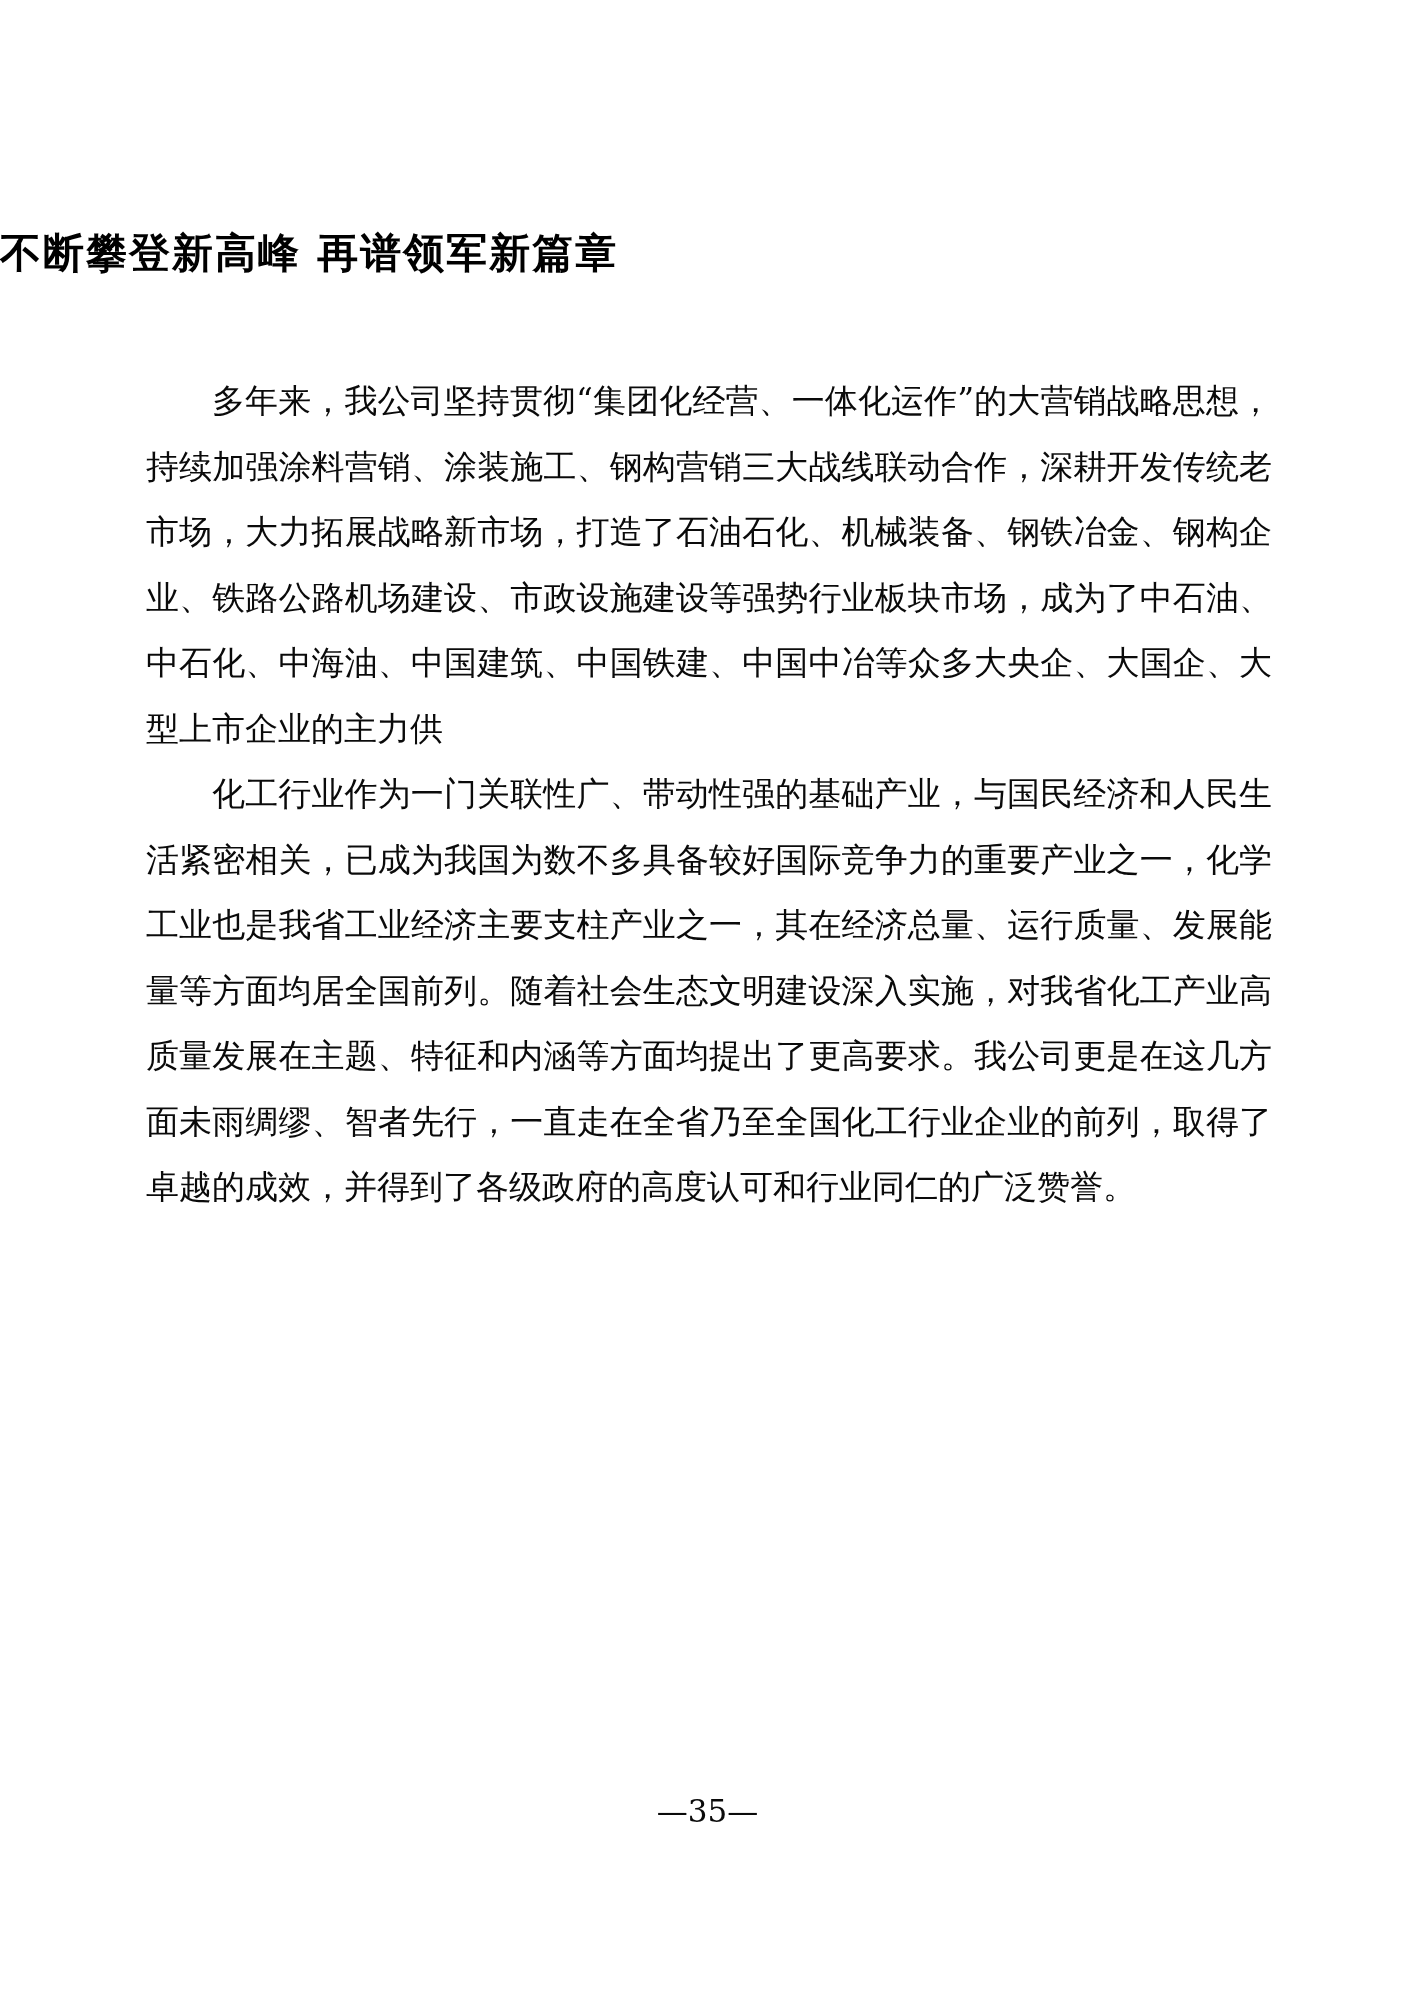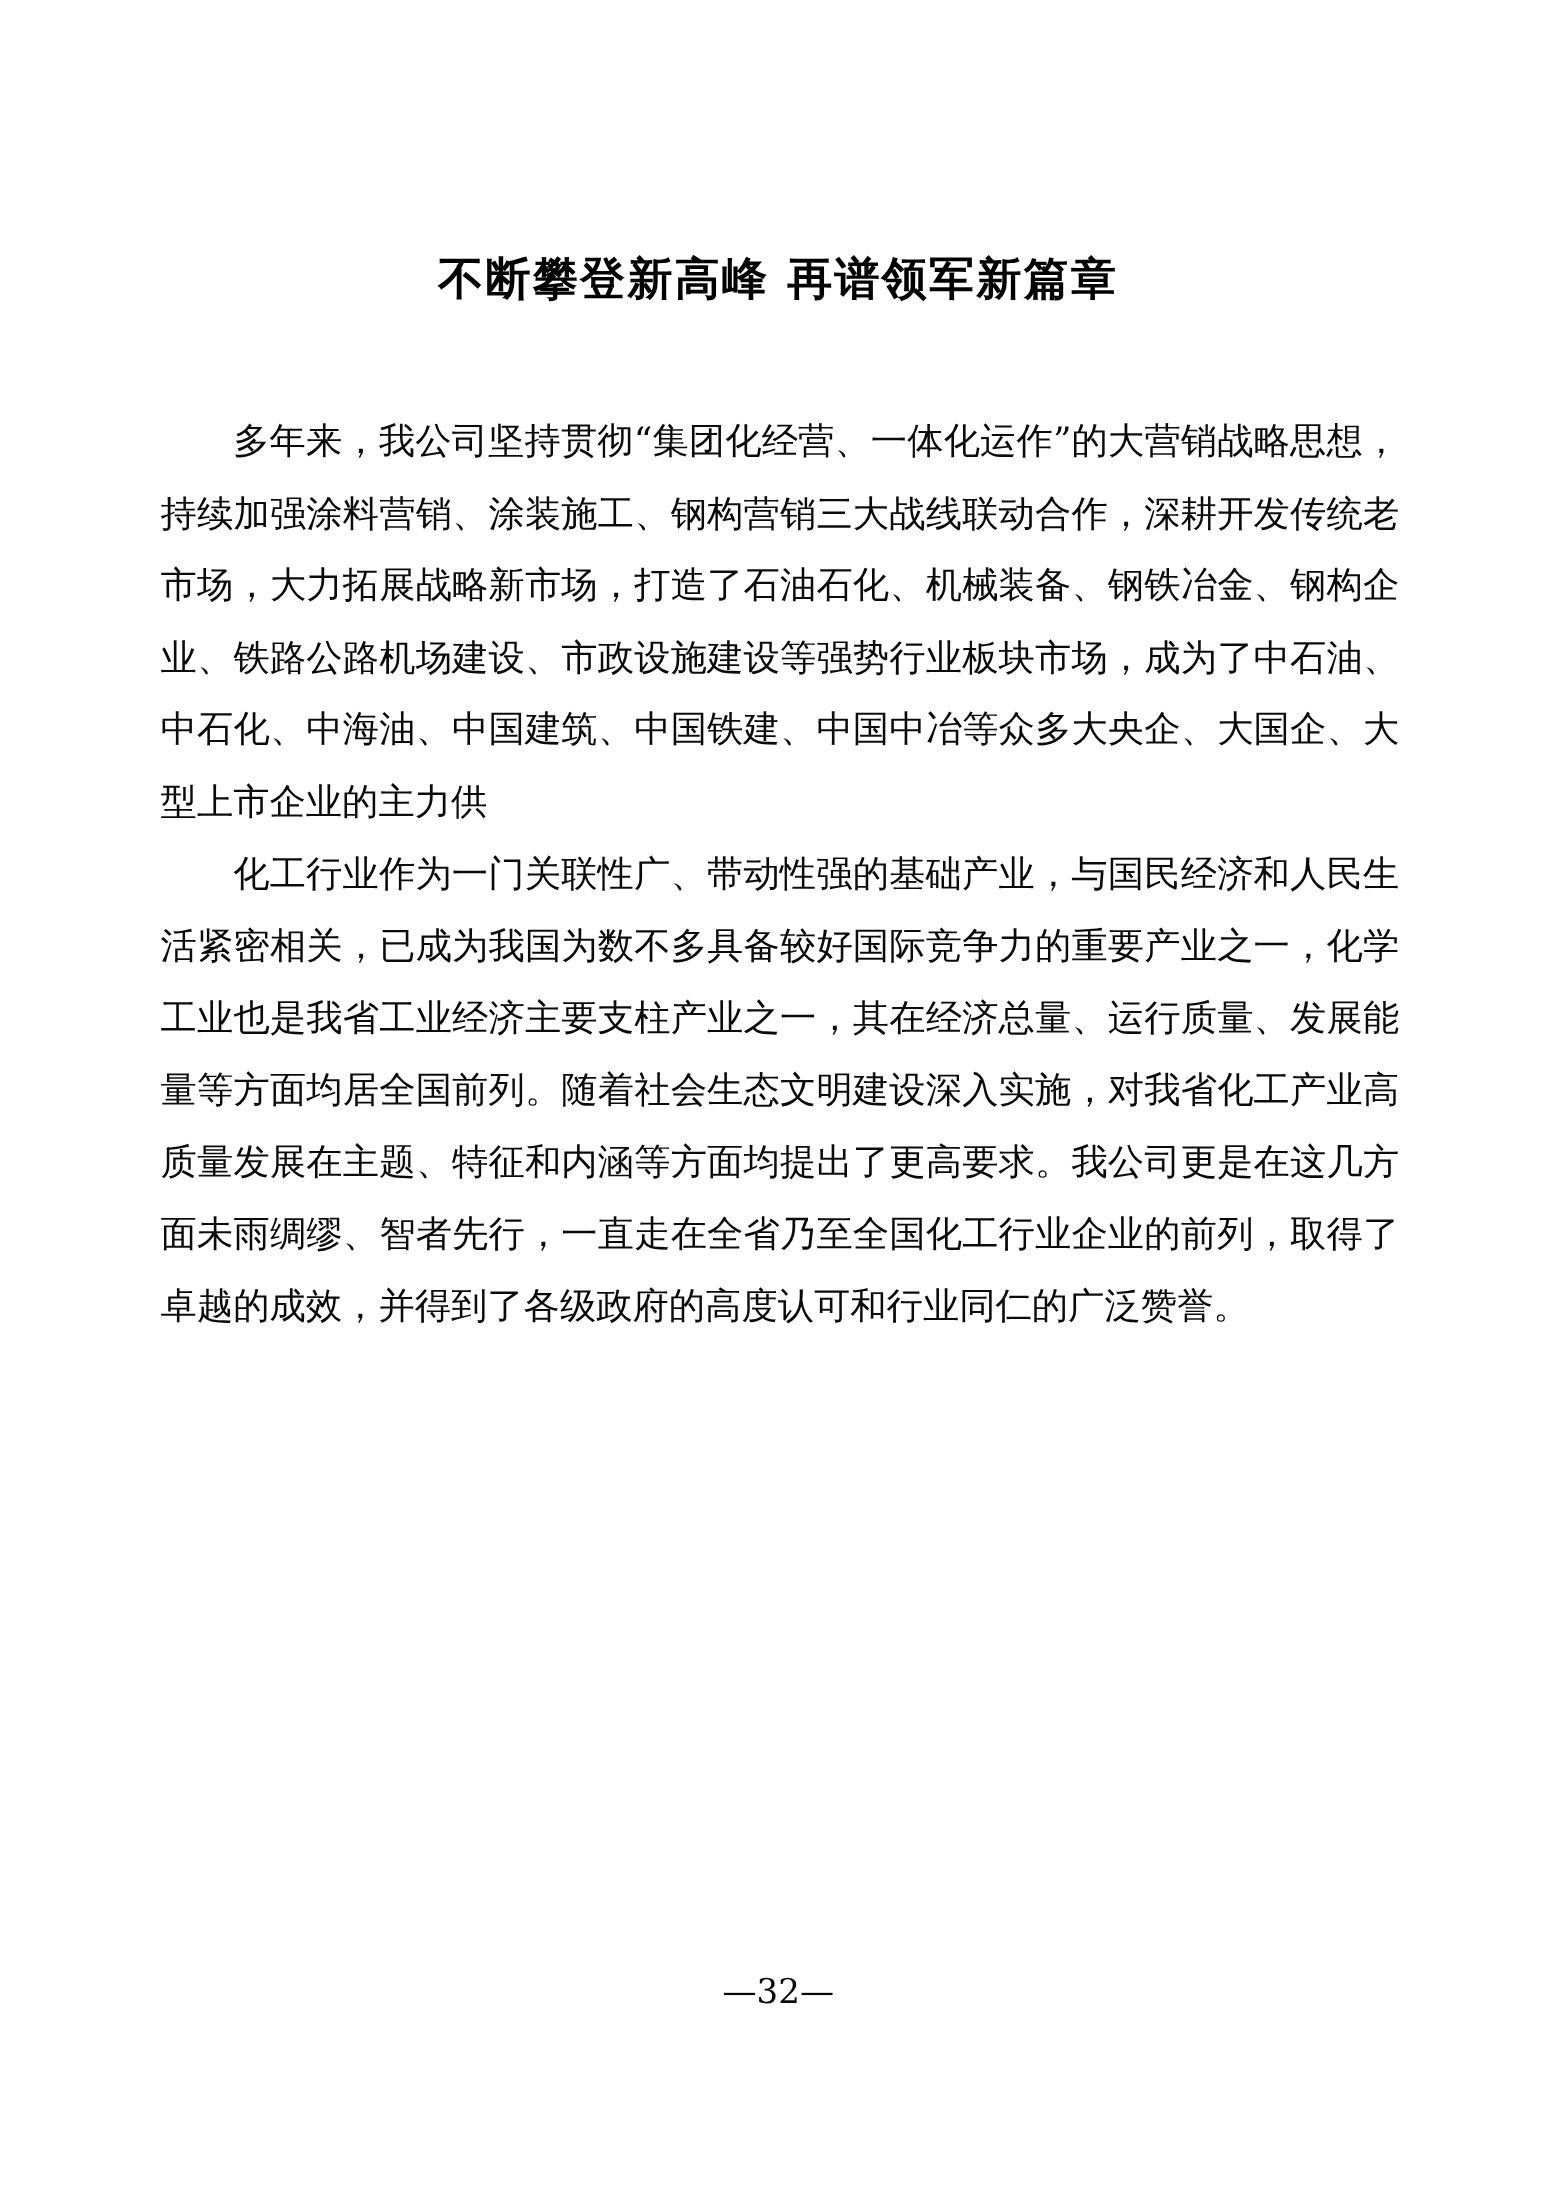--- a/index.html
+++ b/index.html
@@ -14,21 +14,21 @@
     background: #ffffff;
     overflow: hidden;
     color: #000000;
   }
   .doc-title {
     position: absolute;
     top: 226px;
     left: 0;
     width: 100%;
     margin: 0;
-    text-align: center;
+    text-align: left;
     font-family: "DejaVu Sans", sans-serif;
     font-weight: bold;
     font-size: 41px;
     letter-spacing: 2px;
     color: #000000;
   }
   .doc-body {
     position: absolute;
     top: 368px;
     left: 146px;
@@ -60,14 +60,14 @@
 <body>
 
 <div class="doc-page">
   <h1 class="doc-title">不断攀登新高峰 再谱领军新篇章</h1>
 
   <div class="doc-body">
     <p class="doc-para">多年来，我公司坚持贯彻“集团化经营、一体化运作”的大营销战略思想，持续加强涂料营销、涂装施工、钢构营销三大战线联动合作，深耕开发传统老市场，大力拓展战略新市场，打造了石油石化、机械装备、钢铁冶金、钢构企业、铁路公路机场建设、市政设施建设等强势行业板块市场，成为了中石油、中石化、中海油、中国建筑、中国铁建、中国中冶等众多大央企、大国企、大型上市企业的主力供</p>
     <p class="doc-para">化工行业作为一门关联性广、带动性强的基础产业，与国民经济和人民生活紧密相关，已成为我国为数不多具备较好国际竞争力的重要产业之一，化学工业也是我省工业经济主要支柱产业之一，其在经济总量、运行质量、发展能量等方面均居全国前列。随着社会生态文明建设深入实施，对我省化工产业高质量发展在主题、特征和内涵等方面均提出了更高要求。我公司更是在这几方面未雨绸缪、智者先行，一直走在全省乃至全国化工行业企业的前列，取得了卓越的成效，并得到了各级政府的高度认可和行业同仁的广泛赞誉。</p>
   </div>
 
-  <div class="page-number">—32—</div>
+  <div class="page-number">—35—</div>
 </div>
 
 </body></html>

